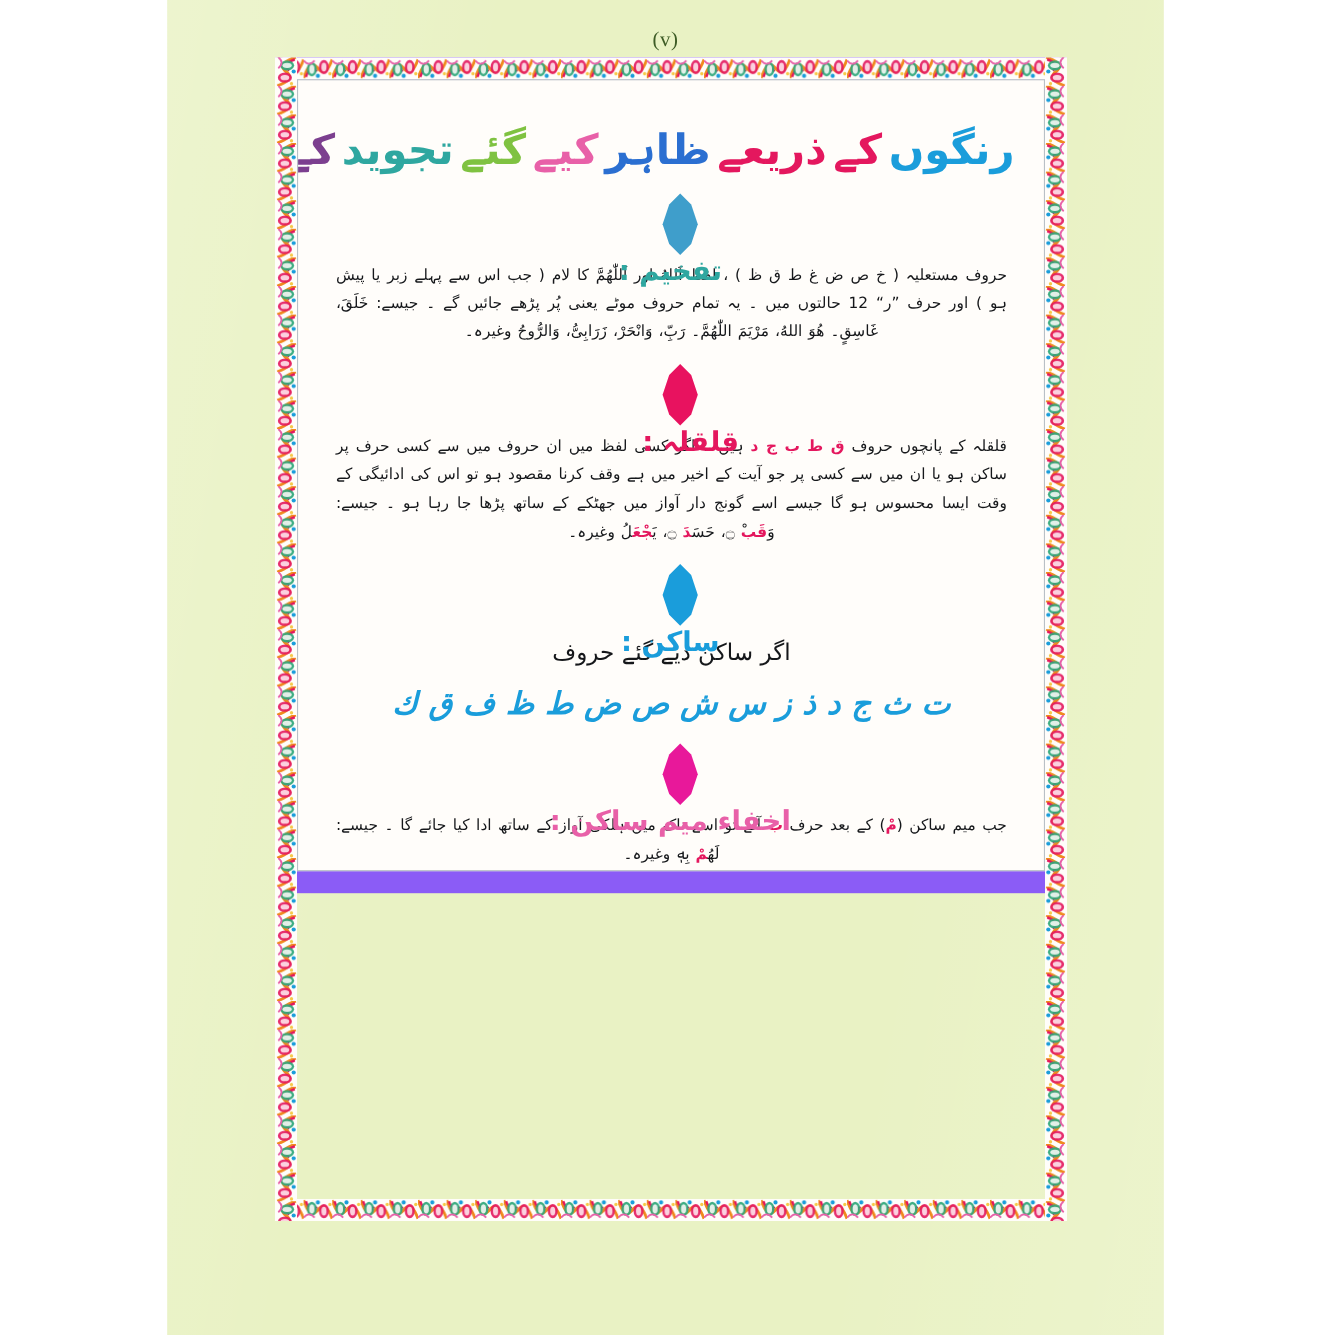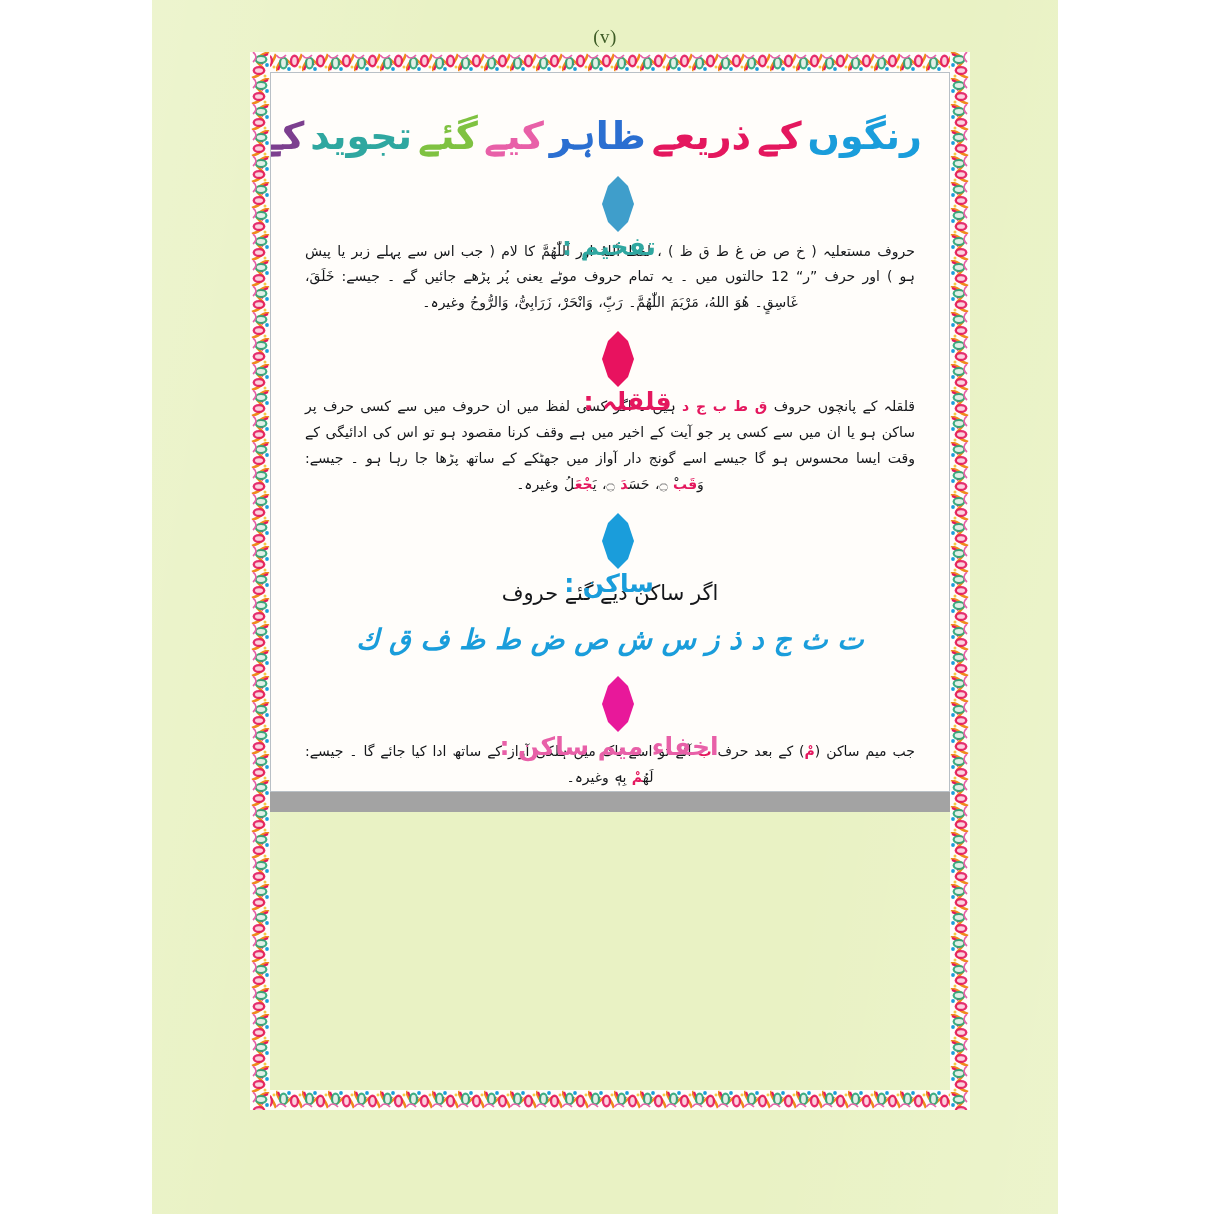--- a/index.html
+++ b/index.html
@@ -54,21 +54,21 @@
 
   
   .frame {
     position: absolute;
     left: 250px;
     top: 52px;
     width: 720px;
     height: 760px;
     padding: 19px;
     box-sizing: border-box;
-    background: #a3a3a3;
+    background: #8b5cf6;
     z-index: 3;
   }
   .frame-border {
     position: absolute;
     inset: 0;
     z-index: 1;
     pointer-events: none;
   }
   .frame-inner {
     position: absolute;

